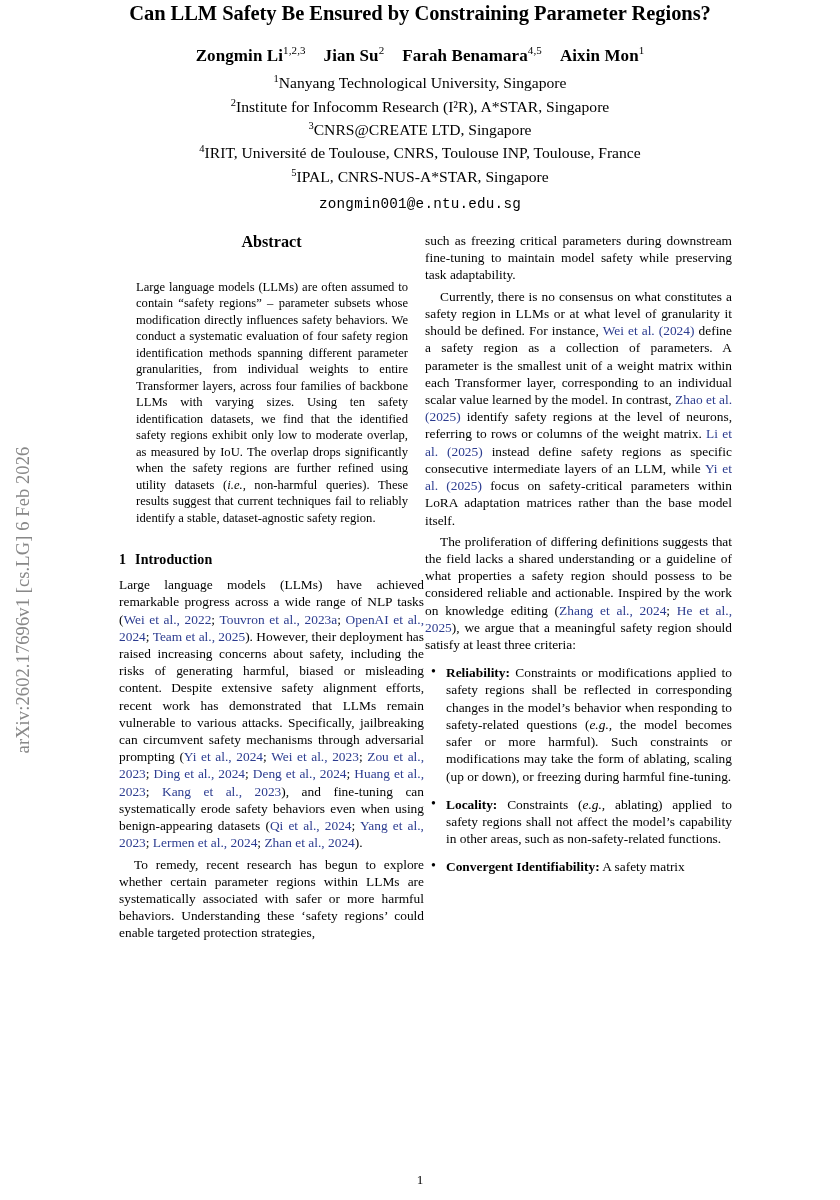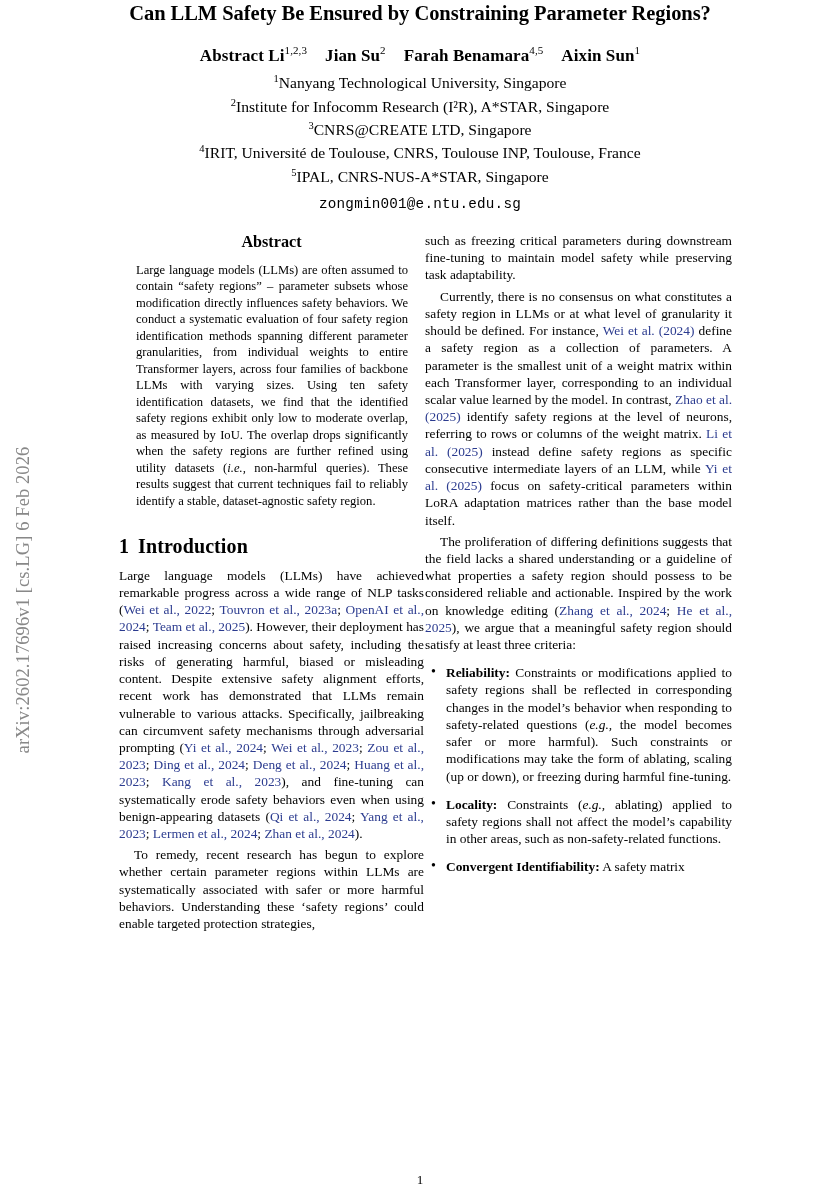--- a/index.html
+++ b/index.html
@@ -96,32 +96,32 @@
     -webkit-hyphens: none;
     hyphens: none;
   }
   .col-left { left: 119px; }
   .col-right { left: 425px; width: 307px; }
 
   .abstract-head {
     text-align: center;
     font-size: 16.2px;
     font-weight: bold;
-    margin: 0 0 9px 0;
+    margin: 0 0 26px 0;
   }
   .abstract-body {
     width: 272px;
     margin-left: 17px;
     font-size: 12.6px;
     line-height: 1.31;
     text-align: justify;
   }
 
   .section-head {
-    font-size: 20px;
+    font-size: 14px;
     font-weight: bold;
     margin: 25px 0 7px 0;
     letter-spacing: 0.1px;
   }
   .section-head .num { margin-right: 9px; }
 
   p.para { margin: 0; text-indent: 15px; }
   p.para.first { text-indent: 0; }
   p.para + p.para { margin-top: 4px; }
 
@@ -161,21 +161,21 @@
 <body>
 
 <div class="arxiv-stamp">
   <span>arXiv:2602.17696v1  [cs.LG]  6 Feb 2026</span>
 </div>
 
 <div class="page">
 
   <div class="title-block">
     <div class="paper-title">Can LLM Safety Be Ensured by Constraining Parameter Regions?</div>
-    <div class="authors"><span class="au"><span>Abstract Li</span><sup>1,2,3</sup></span><span class="au"><span>Jian Su</span><sup>2</sup></span><span class="au"><span>Farah Benamara</span><sup>4,5</sup></span><span class="au"><span>Aixin Sun</span><sup>1</sup></span></div>
+    <div class="authors"><span class="au"><span>Zongmin Li</span><sup>1,2,3</sup></span><span class="au"><span>Jian Su</span><sup>2</sup></span><span class="au"><span>Farah Benamara</span><sup>4,5</sup></span><span class="au"><span>Aixin Mon</span><sup>1</sup></span></div>
     <div class="affil">
         <div><sup>1</sup><span>Nanyang Technological University, Singapore</span></div>
         <div><sup>2</sup><span>Institute for Infocomm Research (I²R), A*STAR, Singapore</span></div>
         <div><sup>3</sup><span>CNRS@CREATE LTD, Singapore</span></div>
         <div><sup>4</sup><span>IRIT, Université de Toulouse, CNRS, Toulouse INP, Toulouse, France</span></div>
         <div><sup>5</sup><span>IPAL, CNRS-NUS-A*STAR, Singapore</span></div>
       </div>
     <div class="email">zongmin001@e.ntu.edu.sg</div>
   </div>
 

